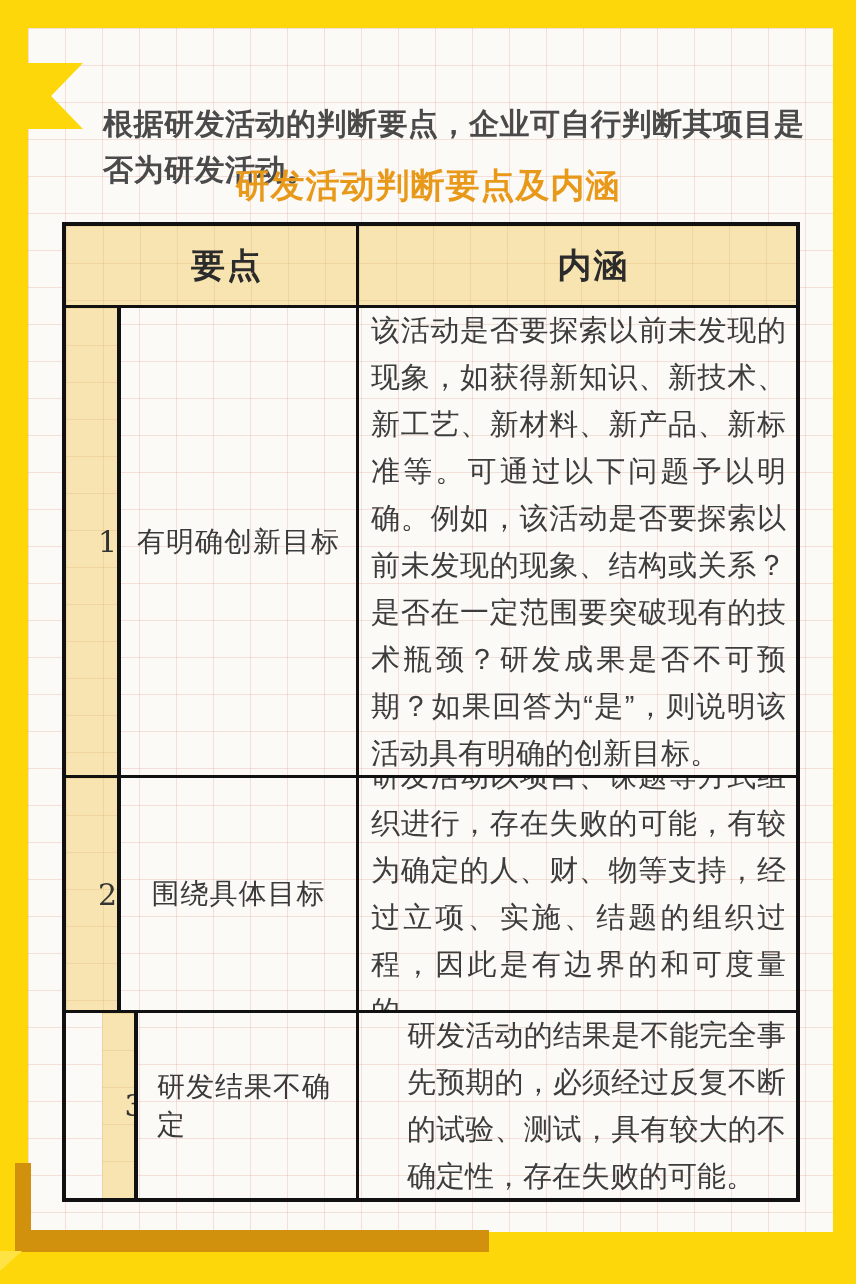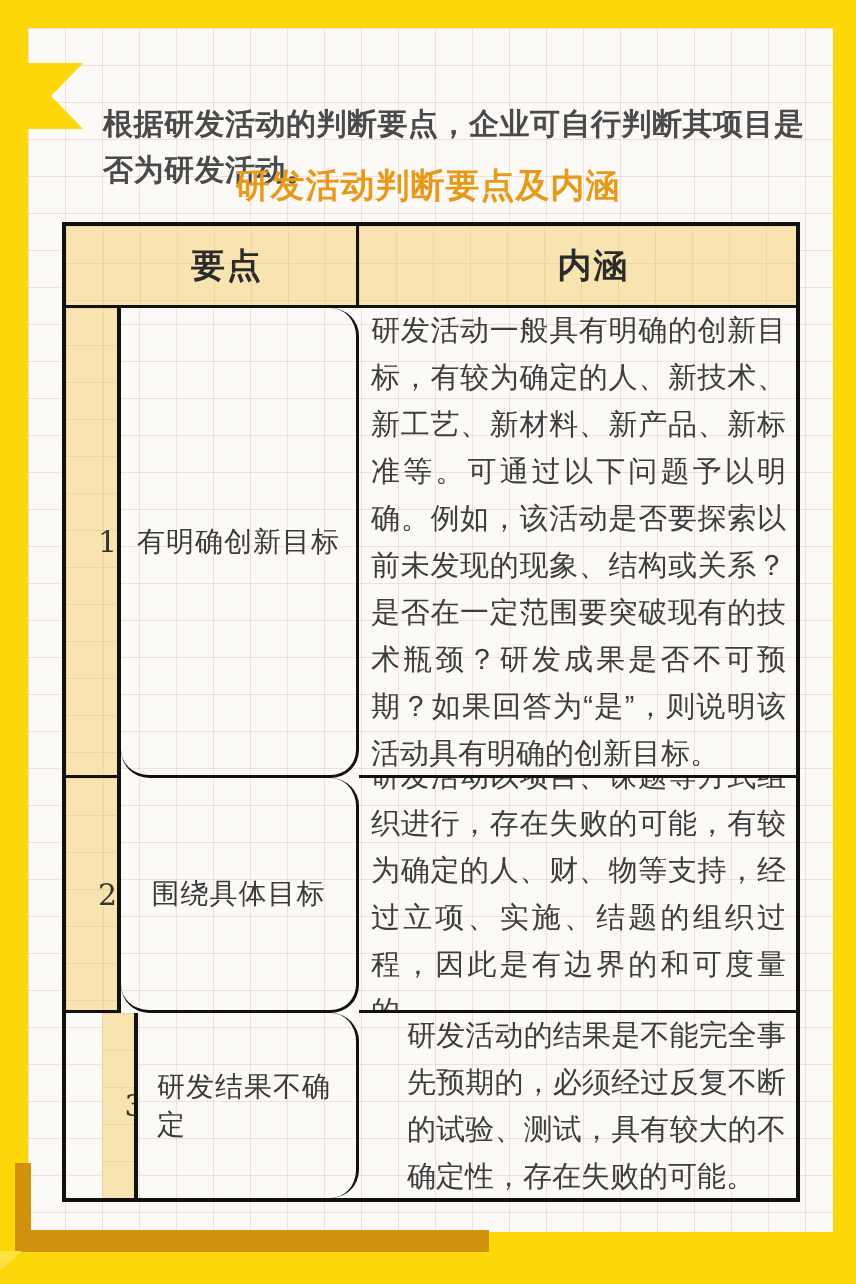--- a/index.html
+++ b/index.html
@@ -72,21 +72,20 @@
     display:flex;align-items:center;justify-content:center;
     font-family:"DejaVu Serif","Liberation Serif",serif;
     font-size:30px;color:#333;
     border-right:4px solid #111;border-bottom:3px solid #111;
   }
   .keypoint-cell{
     display:flex;align-items:center;justify-content:center;
     font-size:28px;color:#3A3A3A;
     border-right:3px solid #111;border-bottom:3px solid #111;
     letter-spacing:1px;
-    border-radius:28px;
   }
   .content-cell{
     display:flex;align-items:center;
     font-size:29px;color:#3D3D3D;line-height:47px;
     border-bottom:3px solid #111;
     padding:0 10px 0 12px;text-align:justify;
   }
   .row-last > .cell, .no-bottom{border-bottom:none !important;margin-left:36px;}
 </style>
 </head>
@@ -105,21 +104,21 @@
 
   <div class="title">研发活动判断要点及内涵</div>
 
   <div class="rd-table">
 
     <div class="cell tan th th-keypoint">要点</div>
     <div class="cell tan th">内涵</div>
 
     <div class="cell tan num-cell">1</div>
     <div class="cell keypoint-cell">有明确创新目标</div>
-    <div class="cell content-cell">研发活动一般具有明确的创新目标，有较为确定的人、新技术、新工艺、新材料、新产品、新标准等。可通过以下问题予以明确。例如，该活动是否要探索以前未发现的现象、结构或关系？是否在一定范围要突破现有的技术瓶颈？研发成果是否不可预期？如果回答为“是”，则说明该活动具有明确的创新目标。</div>
+    <div class="cell content-cell">该活动是否要探索以前未发现的现象，如获得新知识、新技术、新工艺、新材料、新产品、新标准等。可通过以下问题予以明确。例如，该活动是否要探索以前未发现的现象、结构或关系？是否在一定范围要突破现有的技术瓶颈？研发成果是否不可预期？如果回答为“是”，则说明该活动具有明确的创新目标。</div>
 
     <div class="cell tan num-cell">2</div>
     <div class="cell keypoint-cell">围绕具体目标</div>
     <div class="cell content-cell">研发活动以项目、课题等方式组织进行，存在失败的可能，有较为确定的人、财、物等支持，经过立项、实施、结题的组织过程，因此是有边界的和可度量的。</div>
 
     <div class="cell tan num-cell no-bottom">3</div>
     <div class="cell keypoint-cell no-bottom">研发结果不确定</div>
     <div class="cell content-cell no-bottom">研发活动的结果是不能完全事先预期的，必须经过反复不断的试验、测试，具有较大的不确定性，存在失败的可能。</div>
 
   </div>

